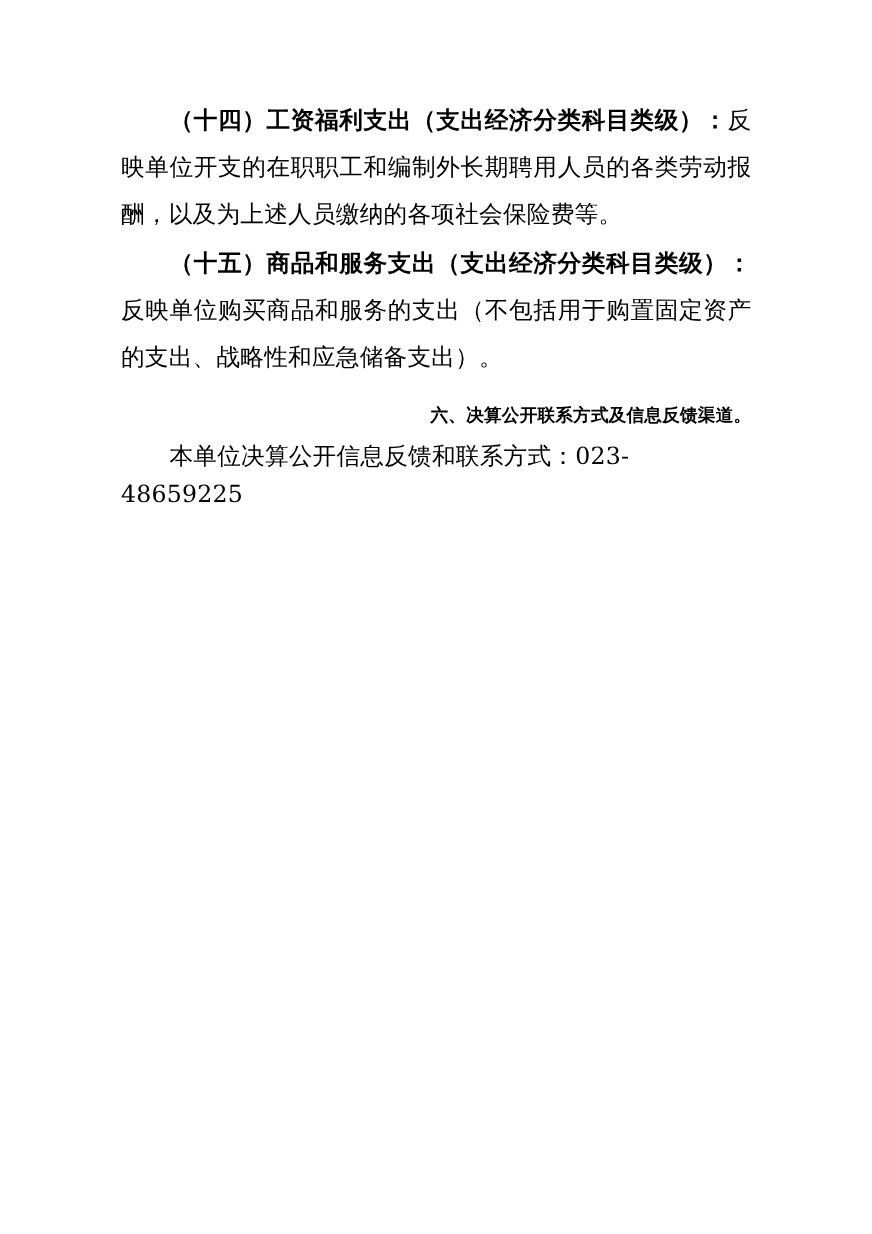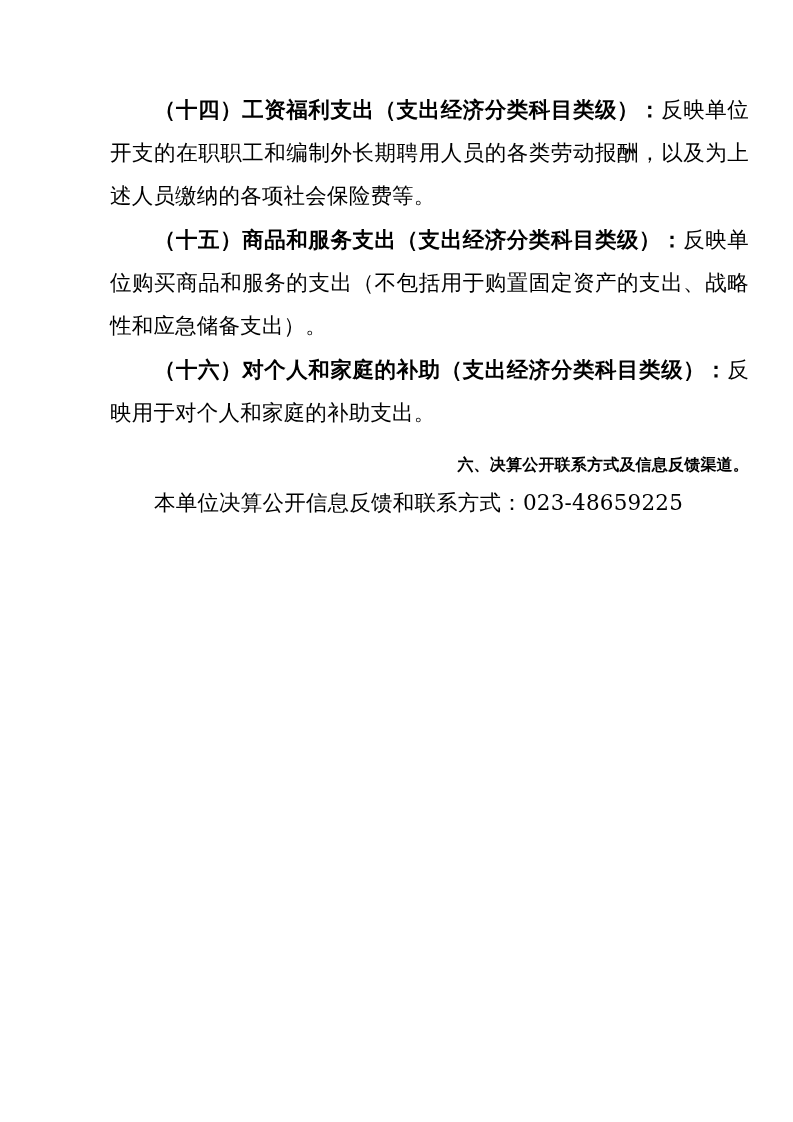--- a/index.html
+++ b/index.html
@@ -12,21 +12,21 @@
     height: 1122px;
     font-family: "DejaVu Serif", "Liberation Serif", serif;
     color: #000000;
     overflow: hidden;
   }
   .page {
     position: relative;
     width: 793px;
     height: 957px;
     box-sizing: border-box;
-    padding: 88px 44px 0 110px;
+    padding: 88px 110px 0 110px;
   }
   .para {
     font-size: 21.5px;
     line-height: 43px;
     text-align: justify;
     text-justify: inter-ideograph;
     margin: 0 0 1px 0;
     letter-spacing: 0.2px;
   }
   .para .lead {
@@ -60,23 +60,20 @@
 <div class="page">
 
   <p class="para indent">
     <span class="lead">（十四）工资福利支出（支出经济分类科目类级）：</span><span>反映单位开支的在职职工和编制外长期聘用人员的各类劳动报酬，以及为上述人员缴纳的各项社会保险费等。</span>
   </p>
 
   <p class="para indent">
     <span class="lead">（十五）商品和服务支出（支出经济分类科目类级）：</span><span>反映单位购买商品和服务的支出（不包括用于购置固定资产的支出、战略性和应急储备支出）。</span>
   </p>
 
-  <p class="para indent">
-    <span class="lead">（十六）对个人和家庭的补助（支出经济分类科目类级）：</span><span>反映用于对个人和家庭的补助支出。</span>
-  </p>
 
 
   <div class="spacer"></div>
 
   <h2 class="heading">六、决算公开联系方式及信息反馈渠道。</h2>
 
   <p class="closing">本单位决算公开信息反馈和联系方式：023-48659225</p>
 
 </div>
 

